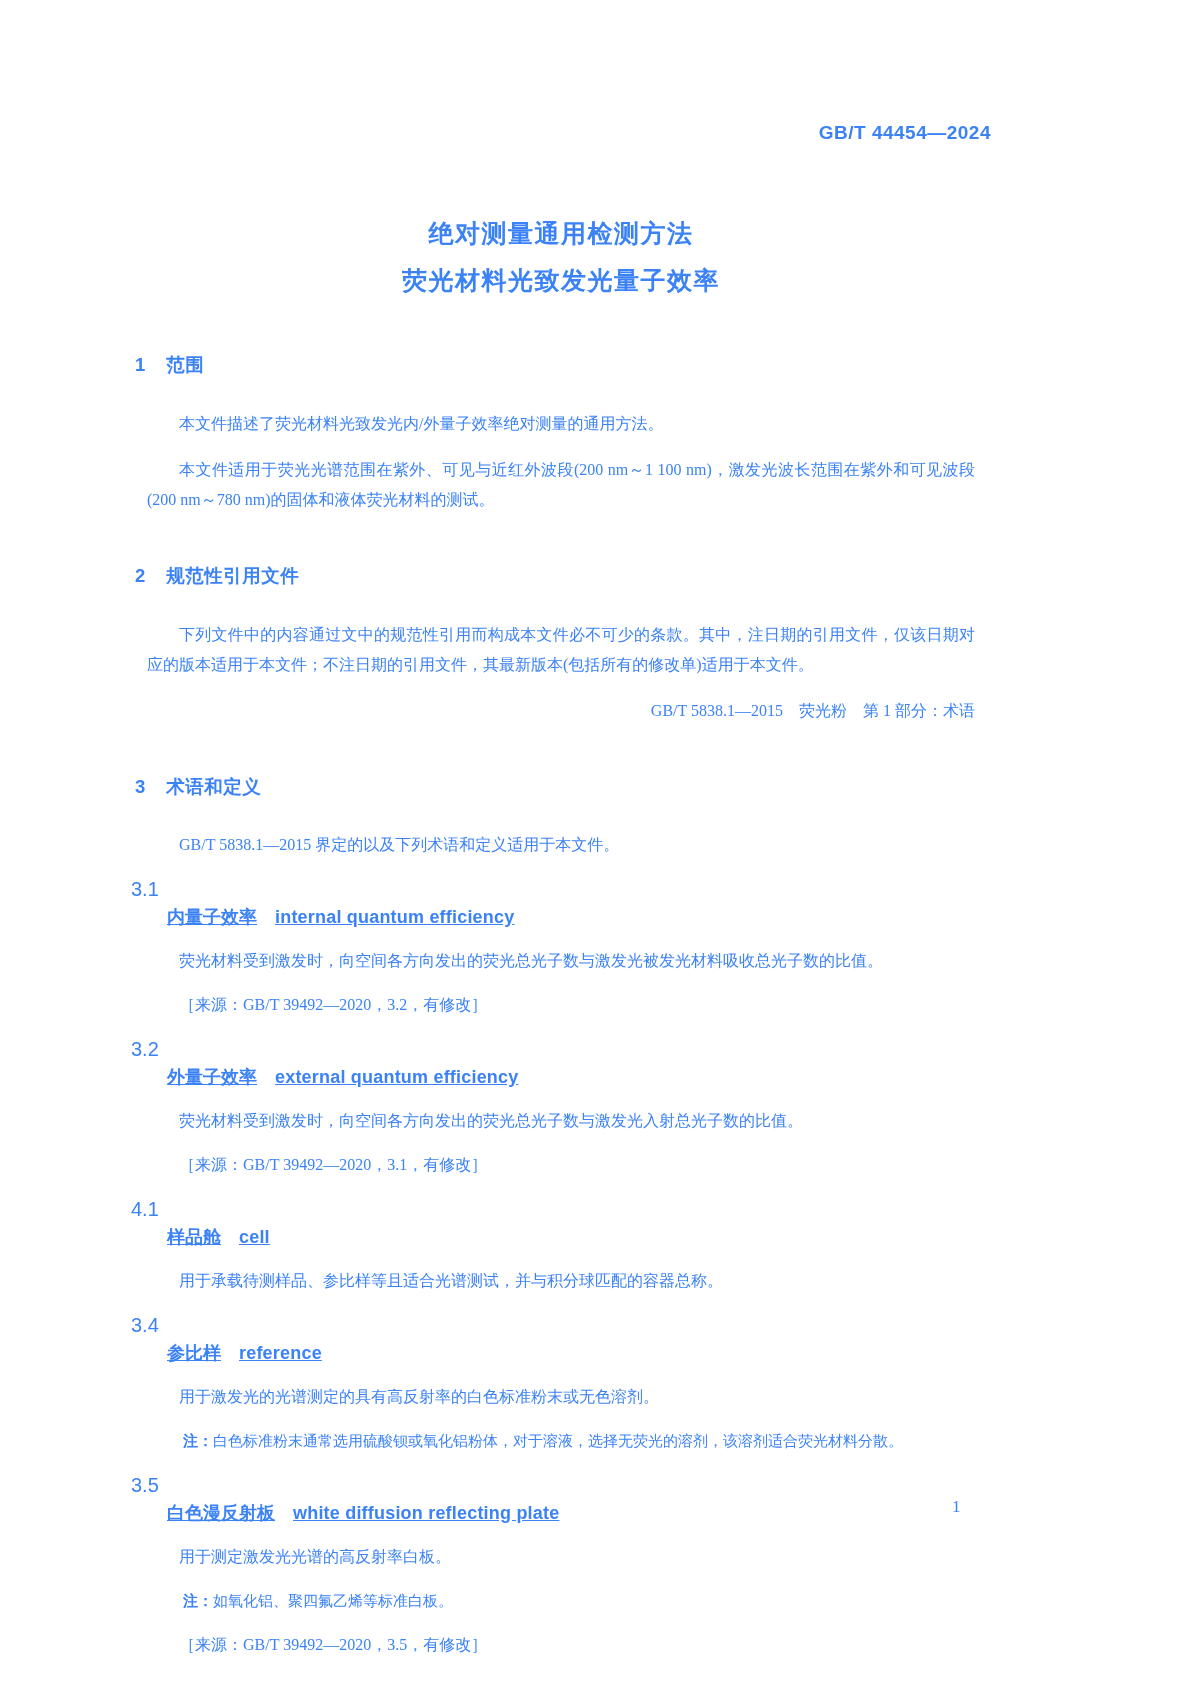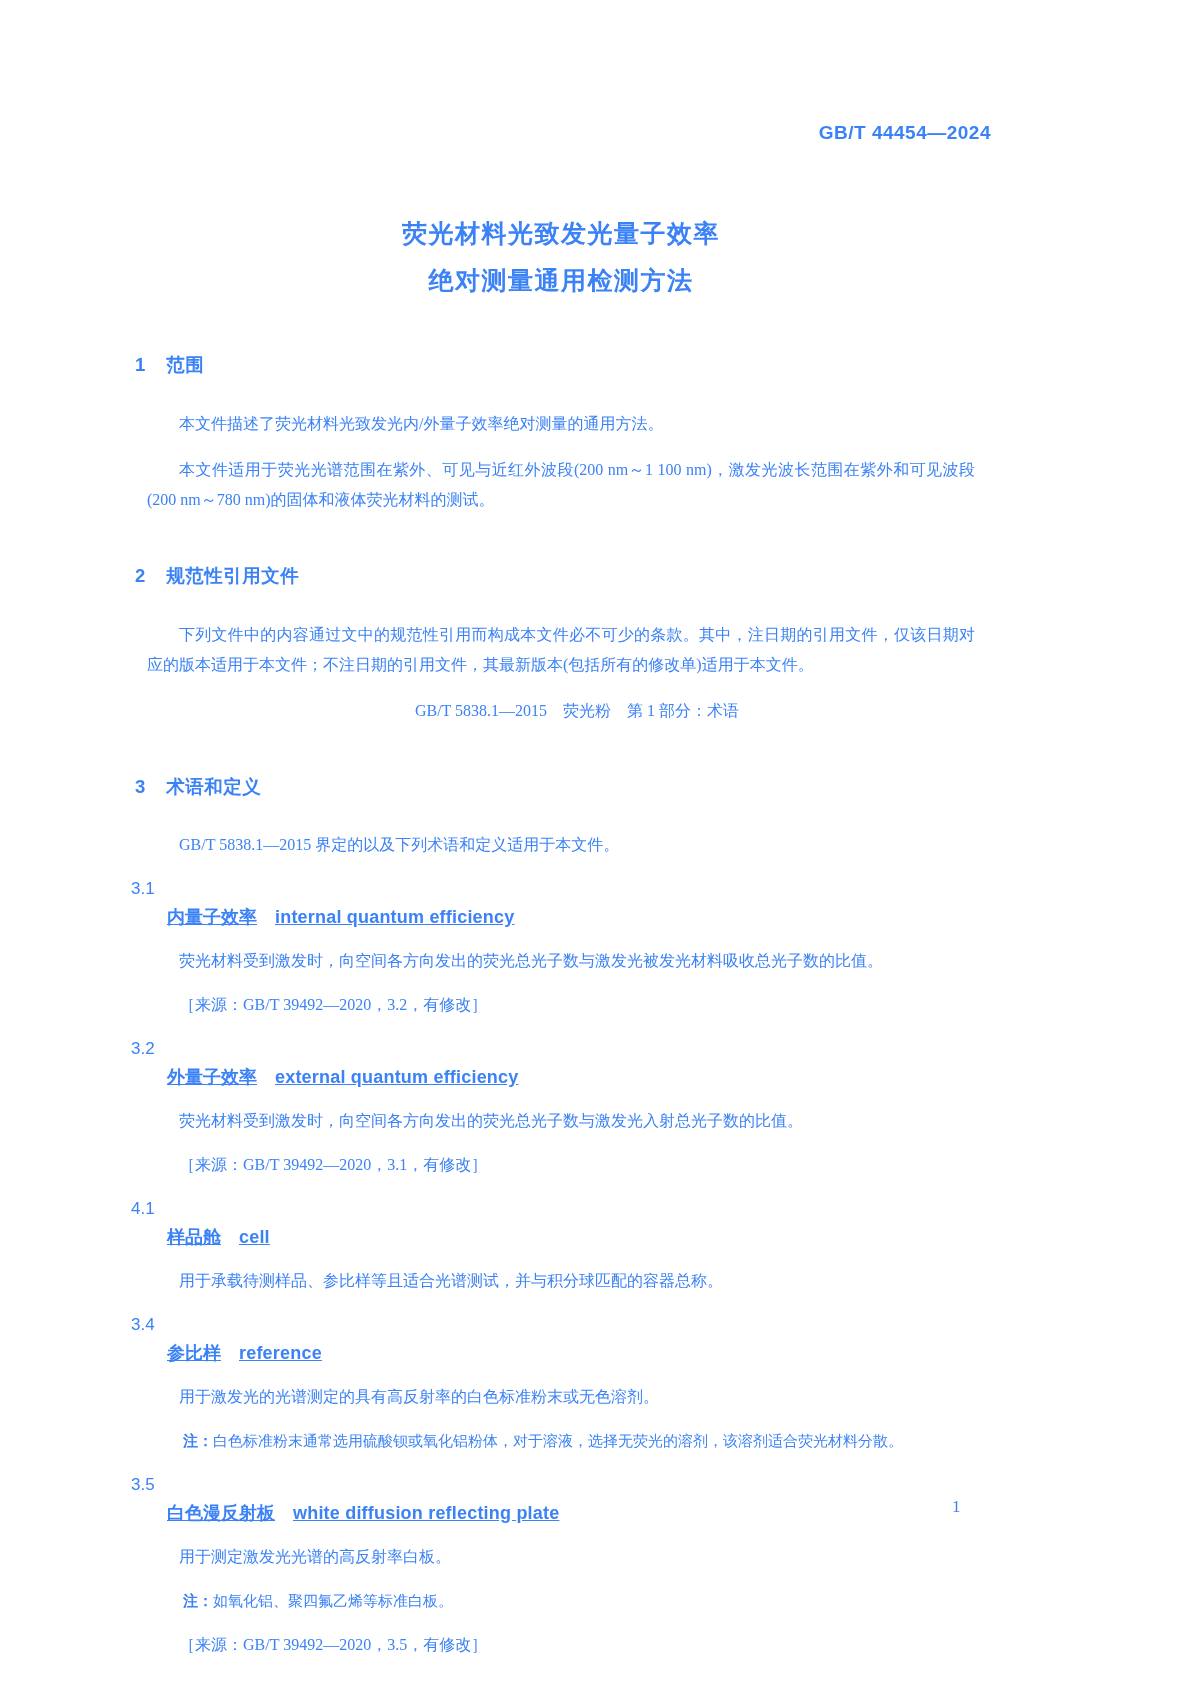--- a/index.html
+++ b/index.html
@@ -53,27 +53,27 @@
   .sec .sec-num { margin-right: 1.1em; }
 
   .para {
     margin: 16px;
     font-size: 16px;
     line-height: 30px;
     text-indent: 2em;
     text-align: justify;
   }
 
-  .refs .para { text-align: center; }
+  .refs .para { text-align: right; }
 
   .terms-block { line-height: 28px; }
 
   .term-num {
     font-family: "Liberation Sans", "DejaVu Sans", sans-serif;
-    font-size: 17px;
+    font-size: 20px;
     line-height: 28px;
     margin-top: 2px;
   }
 
   .term-title {
     font-family: "Liberation Sans", "DejaVu Sans", sans-serif;
     font-weight: 700;
     font-size: 18px;
     line-height: 28px;
     text-indent: 2em;
@@ -104,22 +104,22 @@
 </style>
 </head>
 <body>
 
 <div class="page">
   <div class="content">
 
     <div class="std-number">GB/T 44454—2024</div>
 
     <div class="doc-title">
+      <div>绝对测量通用检测方法</div>
       <div>荧光材料光致发光量子效率</div>
-      <div>绝对测量通用检测方法</div>
     </div>
 
     <div class="sec">
       <span class="sec-num">1</span><span>范围</span>
     </div>
     <p class="para">本文件描述了荧光材料光致发光内/外量子效率绝对测量的通用方法。</p>
     <p class="para">本文件适用于荧光光谱范围在紫外、可见与近红外波段(200 nm～1 100 nm)，激发光波长范围在紫外和可见波段(200 nm～780 nm)的固体和液体荧光材料的测试。</p>
 
     <div class="sec">
       <span class="sec-num">2</span><span>规范性引用文件</span>

